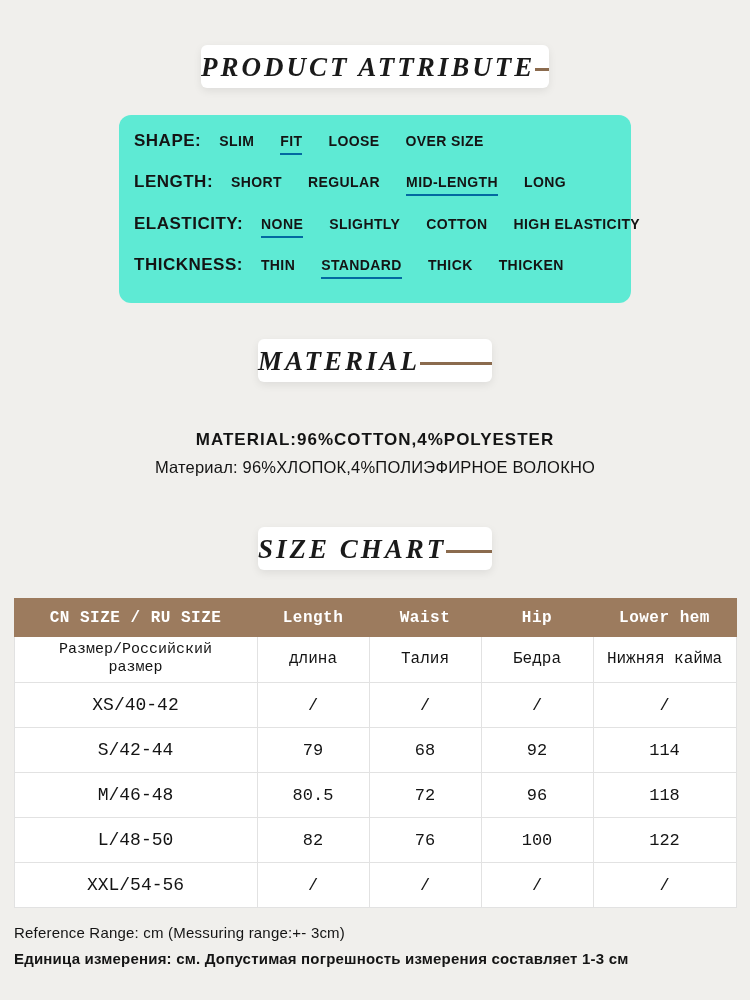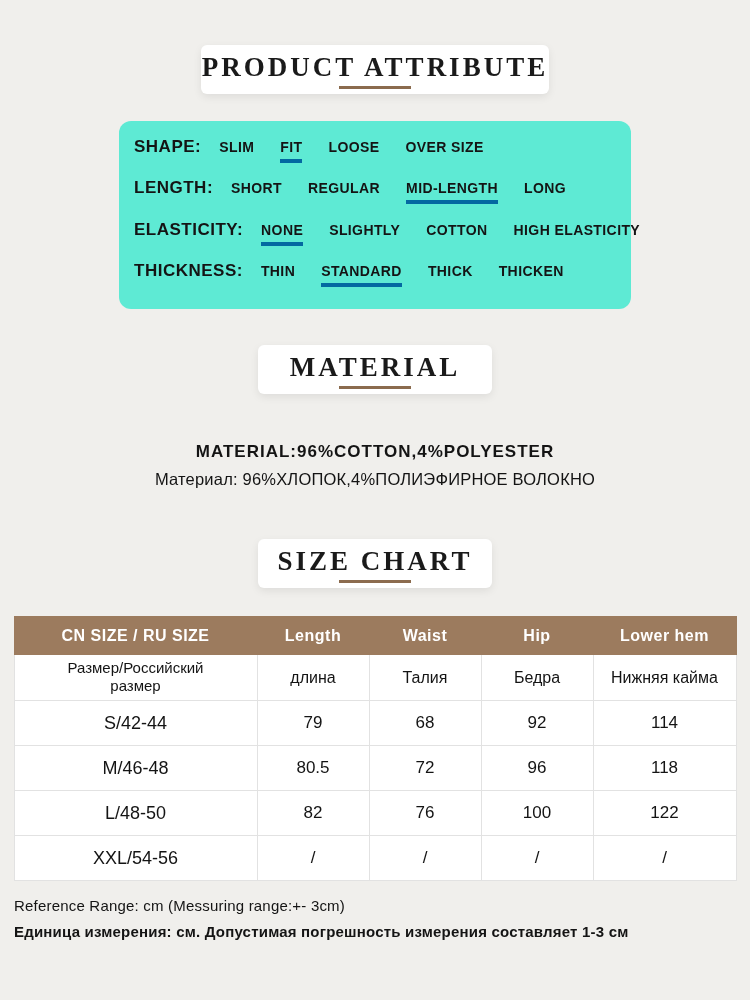--- a/index.html
+++ b/index.html
@@ -12,24 +12,25 @@
   }
   .page { width: 750px; height: 1000px; position: relative; }
 
   
   .title-box {
     background: #ffffff;
     border-radius: 6px;
     box-shadow: 0 3px 8px rgba(0,0,0,0.08);
     margin: 0 auto;
     display: flex;
-    flex-direction: column;
+    flex-direction: row;
     align-items: center;
     justify-content: center;
     padding: 7px 0 5px 0;
+    font-style: italic;
   }
   .title-text {
     font-family: "Liberation Serif", serif;
     font-weight: bold;
     font-size: 27px;
     letter-spacing: 3px;
     color: #1a1a1a;
     white-space: nowrap;
   }
   .title-underline {
@@ -67,21 +68,21 @@
     margin-right: 18px;
     white-space: nowrap;
   }
   .attr-options { display: flex; gap: 26px; align-items: baseline; font-weight: bold; }
   .attr-option {
     font-size: 14px;
     letter-spacing: 0.4px;
     white-space: nowrap;
     padding-bottom: 4px;
   }
-  .attr-option.selected { border-bottom: 4px solid #0369a1; }
+  .attr-option.selected { border-bottom: 2px solid #0369a1; }
 
   
   .material-lines { margin-top: 26px; text-align: center; }
   .material-line-en {
     font-size: 17px;
     font-weight: bold;
     letter-spacing: 1px;
     margin-top: 48px;
   }
   .material-line-ru {
@@ -98,20 +99,21 @@
     background: #ffffff;
     table-layout: fixed;
   }
   table.size-table col.c0 { width: 243px; }
   table.size-table col.c1, table.size-table col.c2, table.size-table col.c3 { width: 112px; }
   table.size-table col.c4 { width: 143px; }
   table.size-table th, table.size-table td {
     border: 1px solid #e2e2e2;
     text-align: center;
     vertical-align: middle;
+    font-family: Liberation Mono, monospace;
   }
   tr.main-header th {
     background: #9c7b5e;
     color: #ffffff;
     font-size: 16px;
     font-weight: bold;
     height: 38px;
     letter-spacing: 0.5px;
     border-color: #9c7b5e;
   }
@@ -217,20 +219,27 @@
       <tr class="sub-header">
         <td><span class="wrap-constrain">Размер/Российский размер</span></td>
         <td>длина</td>
         <td>Талия</td>
         <td>Бедра</td>
         <td>Нижняя кайма</td>
       </tr>
     </thead>
     <tbody>
       <tr class="data-row">
+        <td class="size-cell">XS/40-42</td>
+        <td>/</td>
+        <td>/</td>
+        <td>/</td>
+        <td>/</td>
+      </tr>
+      <tr class="data-row">
         <td class="size-cell">S/42-44</td>
         <td>79</td>
         <td>68</td>
         <td>92</td>
         <td>114</td>
       </tr>
       <tr class="data-row">
         <td class="size-cell">M/46-48</td>
         <td>80.5</td>
         <td>72</td>

